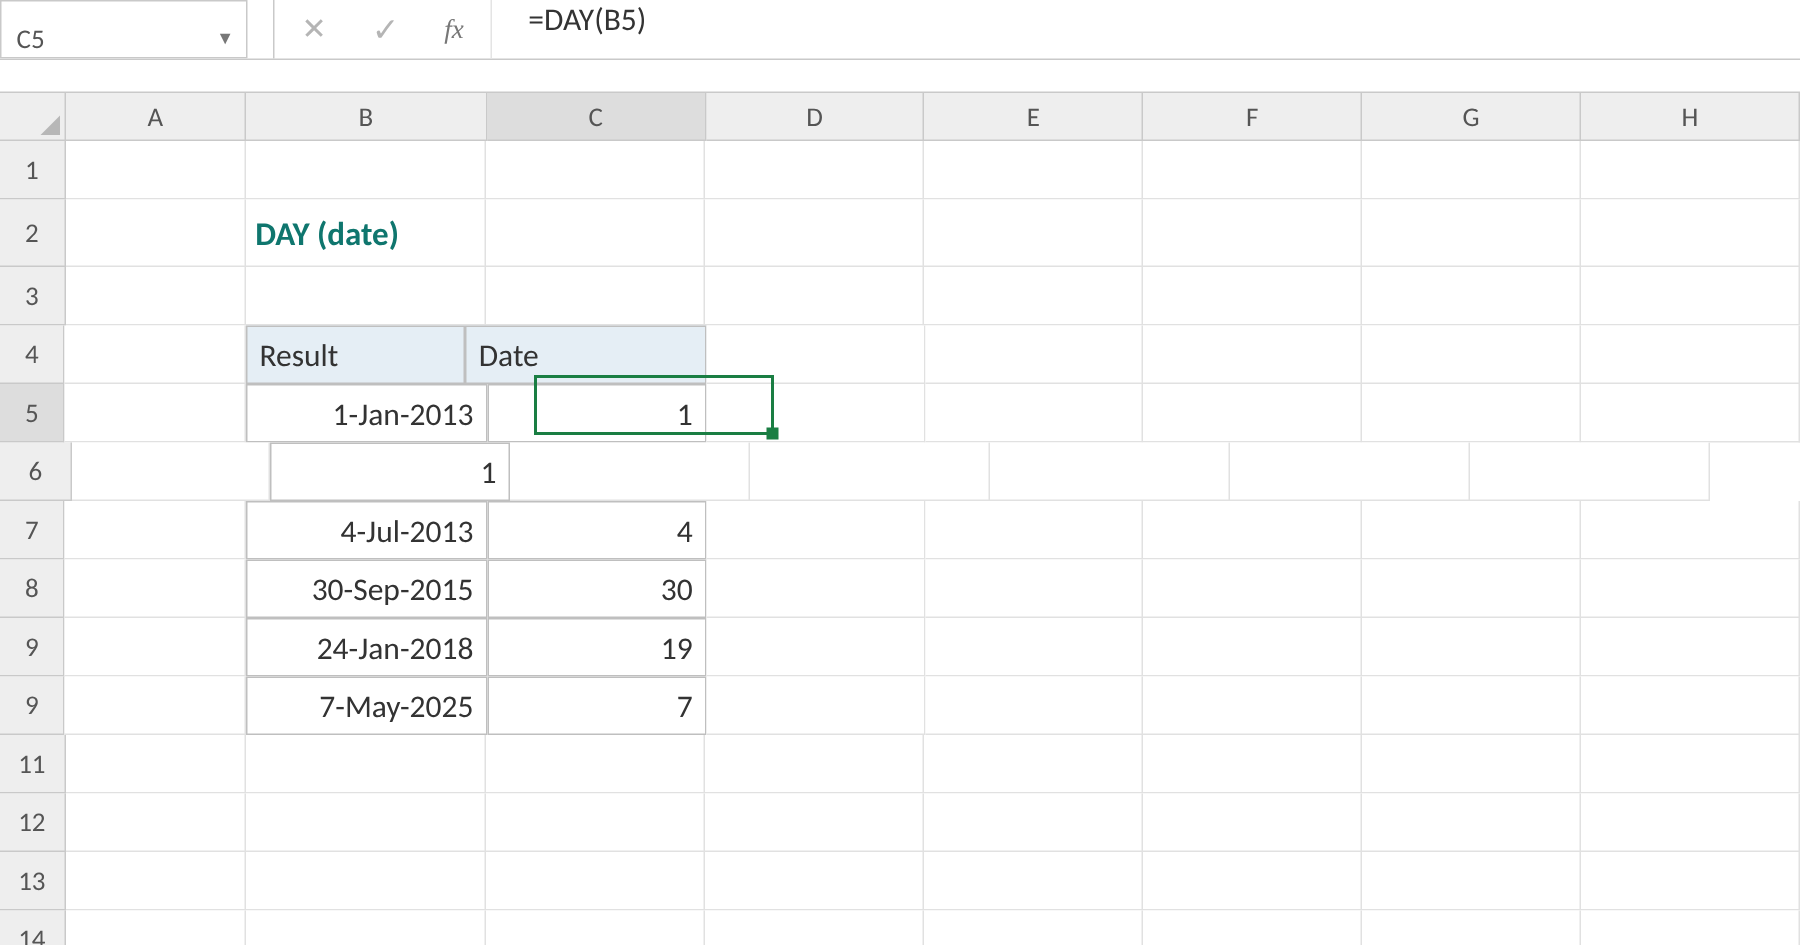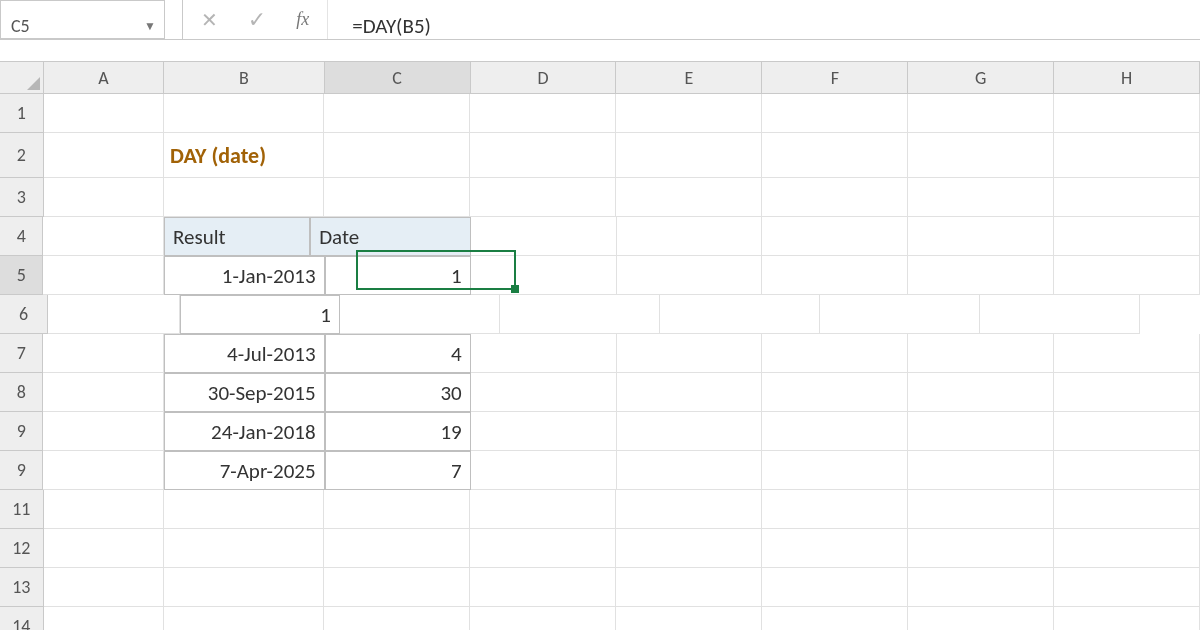--- a/index.html
+++ b/index.html
@@ -54,21 +54,21 @@
   .fb-accept { font-size: 22px; }
   .fx-label {
     font-style: italic;
     font-family: "Times New Roman", serif;
     color: #777;
     font-size: 18px;
   }
   .formula-input {
     flex: 1;
     display: flex;
-    align-items: flex-end;
+    align-items: flex-start;
     padding-left: 24px;
     font-size: 21px;
     color: #333;
   }
 
   
   .thin-bar {
     height: 22px;
     background: #fff;
     border-bottom: 1px solid #c9c9c9;
@@ -145,21 +145,21 @@
   .cA{width:132px}
   .cB{width:176px}
   .cC{width:160px}
   .cD{width:160px}
   .cE{width:160px}
   .cF{width:160px}
   .cG{width:160px}
   .cH{width:160px}
 
   
-  .title-cell { font-weight:700; color:#a16207; font-size:22px;}
+  .title-cell { font-weight:700; color:#0f766e; font-size:22px;}
   .th-cell {
     background:#e5eef5;
     border:1px solid #bfbfbf !important;
     color:#333;
     padding-left:8px;
   }
   .tbl {
     border:1px solid #bfbfbf !important;
     padding-right:8px;
   }
@@ -318,21 +318,21 @@
       <div class="cell cD"></div>
       <div class="cell cE"></div>
       <div class="cell cF"></div>
       <div class="cell cG"></div>
       <div class="cell cH"></div>
     </div>
 
     <div class="row">
       <div class="row-h">9</div>
       <div class="cell cA"></div>
-      <div class="cell cB tbl tbl-r">7-Apr-2025</div>
+      <div class="cell cB tbl tbl-r">7-May-2025</div>
       <div class="cell cC tbl tbl-r">7</div>
       <div class="cell cD"></div>
       <div class="cell cE"></div>
       <div class="cell cF"></div>
       <div class="cell cG"></div>
       <div class="cell cH"></div>
     </div>
 
     <div class="row">
       <div class="row-h">11</div>

